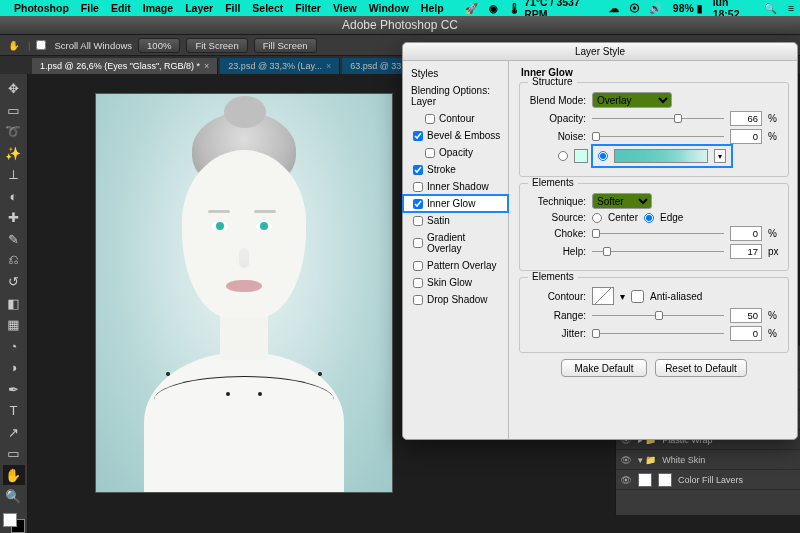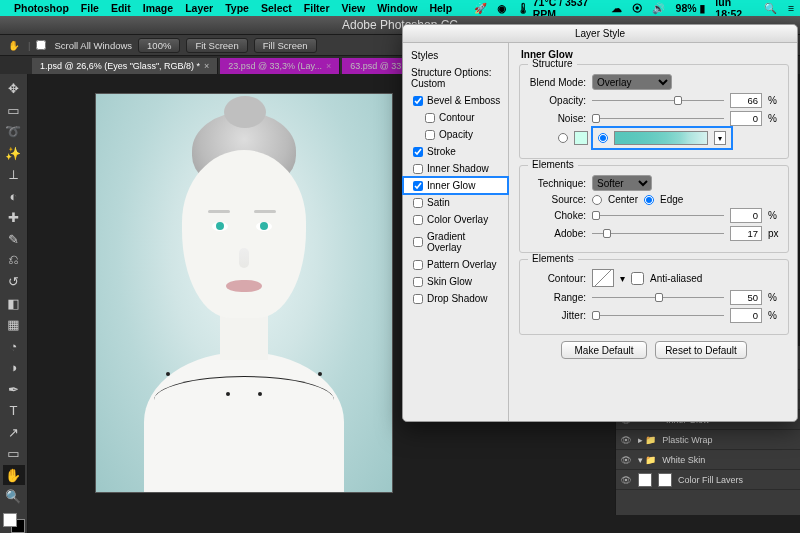--- a/index.html
+++ b/index.html
@@ -16,21 +16,21 @@
   .ps-shell { position: absolute; top: 16px; left: 0; right: 0; bottom: 0; background: #262626; }
   .ps-title { height: 18px; background: linear-gradient(#5a5a5a,#3c3c3c); color: #ddd; font-size: 12px; text-align: center; line-height: 18px; }
   .ps-options { height: 22px; background: #3a3a3a; border-top: 1px solid #1a1a1a; border-bottom: 1px solid #1a1a1a; display: flex; align-items: center; padding: 0 6px; gap: 6px; color: #ddd; font-size: 9.5px; }
   .ps-options .hand { width: 16px; height: 16px; display:flex; align-items:center; justify-content:center;}
   .ps-options label.chk { display:flex; align-items:center; gap:8px; }
   .ps-options input[type=checkbox]{ width:10px;height:10px;}
   .ps-btn { background: linear-gradient(#5a5a5a,#3e3e3e); border:1px solid #222; color:#ddd; padding:1px 8px; border-radius:3px; font-size:9.5px; }
 
   
   .ps-doctabs { height: 20px; background: #2d2d2d; display:flex; align-items:center; padding-left: 32px; gap:2px; font-size:9px; color:#bbb; border-bottom:1px solid #111;}
-  .ps-doctabs .tab { background:#a21caf; padding:3px 8px; border-right:1px solid #1a1a1a; display:flex; align-items:center; gap:4px;}
+  .ps-doctabs .tab { background:#0c4a6e; padding:3px 8px; border-right:1px solid #1a1a1a; display:flex; align-items:center; gap:4px;}
   .ps-doctabs .tab.active { background:#4a4a4a; color:#fff;}
   .ps-doctabs .tab .x { opacity:.6;}
 
   
   .ps-toolbar { position:absolute; top:58px; left:0; width:28px; bottom:0; background:#3a3a3a; border-right:1px solid #1a1a1a; display:flex; flex-direction:column; align-items:center; padding-top:4px;}
   .ps-toolbar .tool { width:22px; height:22px; margin:1px 0; color:#ccc; display:flex; align-items:center; justify-content:center; font-size:13px; position:relative;}
   .ps-toolbar .tool.sel { background:#1a1a1a;}
   .ps-toolbar .swatches { margin-top:6px; position:relative; width:22px; height:22px;}
   .ps-toolbar .swatch-fg{position:absolute;top:0;left:0;width:14px;height:14px;background:#fff;border:1px solid #888;}
   .ps-toolbar .swatch-bg{position:absolute;bottom:0;right:0;width:14px;height:14px;background:#000;border:1px solid #888;}
@@ -69,42 +69,42 @@
   .ps-layer-row { display:flex; align-items:center; height:20px; border-bottom:1px solid #2b2b2b; padding:0 4px; gap:6px;}
   .eye-icon{width:12px;text-align:center;opacity:.8;}
   .ps-layer-row.header{ height:24px; justify-content:flex-end; gap:4px;}
   .thumb{width:14px;height:14px;border:1px solid #666;background:#fff;}
   .thumb.trans{background:repeating-conic-gradient(#ccc 0 25%,#fff 0 50%) 0 0/6px 6px;}
   .fx{margin-left:auto;font-style:italic;}
   .indent { margin-left:16px; }
   .indent2 { margin-left:28px; }
 
   
-  .dlg { position:absolute; top:24px; left:402px; width:396px; height:398px; background:#ececec; border:1px solid #9a9a9a; border-radius:5px; box-shadow:0 8px 24px rgba(0,0,0,.5); font-size:10px;}
+  .dlg { position:absolute; top:42px; left:402px; width:396px; height:398px; background:#ececec; border:1px solid #9a9a9a; border-radius:5px; box-shadow:0 8px 24px rgba(0,0,0,.5); font-size:10px;}
   .dlg-title { height:18px; background:linear-gradient(#f8f8f8,#dcdcdc); border-bottom:1px solid #b8b8b8; text-align:center; line-height:18px; border-radius:5px 5px 0 0;}
   .dlg-body { position:absolute; top:18px; left:0; right:0; bottom:0; display:flex;}
 
   .dlg-left { width:106px; border-right:1px solid #bdbdbd; padding:4px 0;}
   .dlg-left .hdr { padding:3px 8px; font-weight:400;}
   .dlg-left .row { display:flex; align-items:center; padding:3px 6px 3px 10px; gap:4px;}
   .dlg-left .row.sub { padding-left:22px;}
   .dlg-left .row.sel { background:#fff; outline:2px solid #1b84ff; outline-offset:-1px;}
   .dlg-left input[type=checkbox]{width:10px;height:10px;}
 
   .dlg-mid { flex:1; padding:6px 8px 6px 10px; overflow:hidden;}
   .group { border:1px solid #c6c6c6; border-radius:3px; padding:6px 8px 8px; margin-bottom:6px; position:relative;}
   .group > .gtitle{ position:absolute; top:-7px; left:8px; background:#ececec; padding:0 4px;}
   .frow { display:flex; align-items:center; margin:3px 0; gap:6px;}
   .frow .lbl { width:58px; text-align:right;}
   .frow .slider { flex:1; height:11px; position:relative;}
   .frow .slider .track{position:absolute;top:5px;left:0;right:0;height:1px;background:#9a9a9a;}
   .frow .slider .thumb{position:absolute;top:1px;width:8px;height:9px;background:#fff;border:1px solid #777;border-radius:2px;}
   .numbox { width:32px; height:15px; border:1px solid #9a9a9a; background:#fff; text-align:right; padding:0 3px; line-height:13px; font-size:9.5px;}
   .unit { width:12px;}
-  select.mac { height:16px; border:1px solid #9a9a9a; border-radius:3px; background:#737373; font-size:10px;}
+  select.mac { height:16px; border:1px solid #9a9a9a; border-radius:3px; background:#4d7c0f; font-size:10px;}
 
   .grad-row { outline:2px solid #1b84ff; outline-offset:1px; padding:2px 4px; display:flex; align-items:center; gap:6px;}
   .grad-swatch{ width:94px; height:14px; border:1px solid #888; background:linear-gradient(90deg,#57c6bb 0%, #9fe1d9 55%, #d6f2ef 80%), repeating-conic-gradient(#ccc 0 25%,#fff 0 50%) 0 0/8px 8px; background-blend-mode:normal; position:relative;}
   .grad-swatch::after{content:"";position:absolute;inset:0;background:linear-gradient(90deg, rgba(87,198,187,1) 0%, rgba(87,198,187,.5) 70%, rgba(87,198,187,0) 100%);}
   .drop-arr{width:12px;height:14px;border:1px solid #888;background:#fff;display:flex;align-items:center;justify-content:center;font-size:8px;}
   .radio{width:10px;height:10px;}
   .color-mini{width:14px;height:14px;border:1px solid #888;background:#cfe;}
   .contour-sw{width:22px;height:18px;border:1px solid #888;background:linear-gradient(135deg,#fff 48%, #888 50%, #fff 52%);}
 
   .dlg-right { width:72px; padding:6px 6px; display:flex; flex-direction:column; align-items:stretch; gap:6px;}
@@ -119,21 +119,21 @@
 </head>
 <body>
 
 <div class="mac-menubar">
   <span class="apple"></span>
   <span class="mitem" style="font-weight:700">Photoshop</span>
   <span class="mitem">File</span>
   <span class="mitem">Edit</span>
   <span class="mitem">Image</span>
   <span class="mitem">Layer</span>
-  <span class="mitem">Type</span>
+  <span class="mitem">Fill</span>
   <span class="mitem">Select</span>
   <span class="mitem">Filter</span>
   <span class="mitem">View</span>
   <span class="mitem">Window</span>
   <span class="mitem">Help</span>
   <span class="spacer"></span>
   <span class="ritem">🚀</span>
   <span class="ritem">◉</span>
   <span class="ritem">🌡<span>71°C / 3537 RPM</span></span>
   <span class="ritem">☁</span>
@@ -266,52 +266,48 @@
   </div>
 
 </div>
 
 <div class="dlg">
   <div class="dlg-title">Layer Style</div>
   <div class="dlg-body">
 
     <div class="dlg-left">
       <div class="hdr">Styles</div>
-      <div class="hdr">Structure Options: Custom</div>
+      <div class="hdr">Blending Options: Layer</div>
+      <div class="row sub">
+          <input type="checkbox" style="">
+          <span>Contour</span>
+        </div>
       <div class="row">
           <input type="checkbox" checked="" style="">
           <span>Bevel &amp; Emboss</span>
-        </div>
-      <div class="row sub">
-          <input type="checkbox" style="">
-          <span>Contour</span>
         </div>
       <div class="row sub">
           <input type="checkbox" style="">
           <span>Opacity</span>
         </div>
       <div class="row">
           <input type="checkbox" checked="" style="">
           <span>Stroke</span>
         </div>
       <div class="row">
           <input type="checkbox" style="">
           <span>Inner Shadow</span>
         </div>
       <div class="row sel">
           <input type="checkbox" checked="" style="">
           <span>Inner Glow</span>
         </div>
       <div class="row">
           <input type="checkbox" style="">
           <span>Satin</span>
-        </div>
-      <div class="row">
-          <input type="checkbox" style="">
-          <span>Color Overlay</span>
         </div>
       <div class="row">
           <input type="checkbox" style="">
           <span>Gradient Overlay</span>
         </div>
       <div class="row">
           <input type="checkbox" style="">
           <span>Pattern Overlay</span>
         </div>
       <div class="row">
@@ -378,21 +374,21 @@
         <div class="frow">
           <span class="lbl">Choke:</span>
           <div class="slider">
               <div class="track"></div>
               <div class="thumb" style="left:0%"></div>
             </div>
           <div class="numbox">0</div>
           <span class="unit">%</span>
         </div>
         <div class="frow">
-          <span class="lbl">Adobe:</span>
+          <span class="lbl">Help:</span>
           <div class="slider">
               <div class="track"></div>
               <div class="thumb" style="left:8%"></div>
             </div>
           <div class="numbox">17</div>
           <span class="unit">px</span>
         </div>
       </div>
 
       <div class="group">

